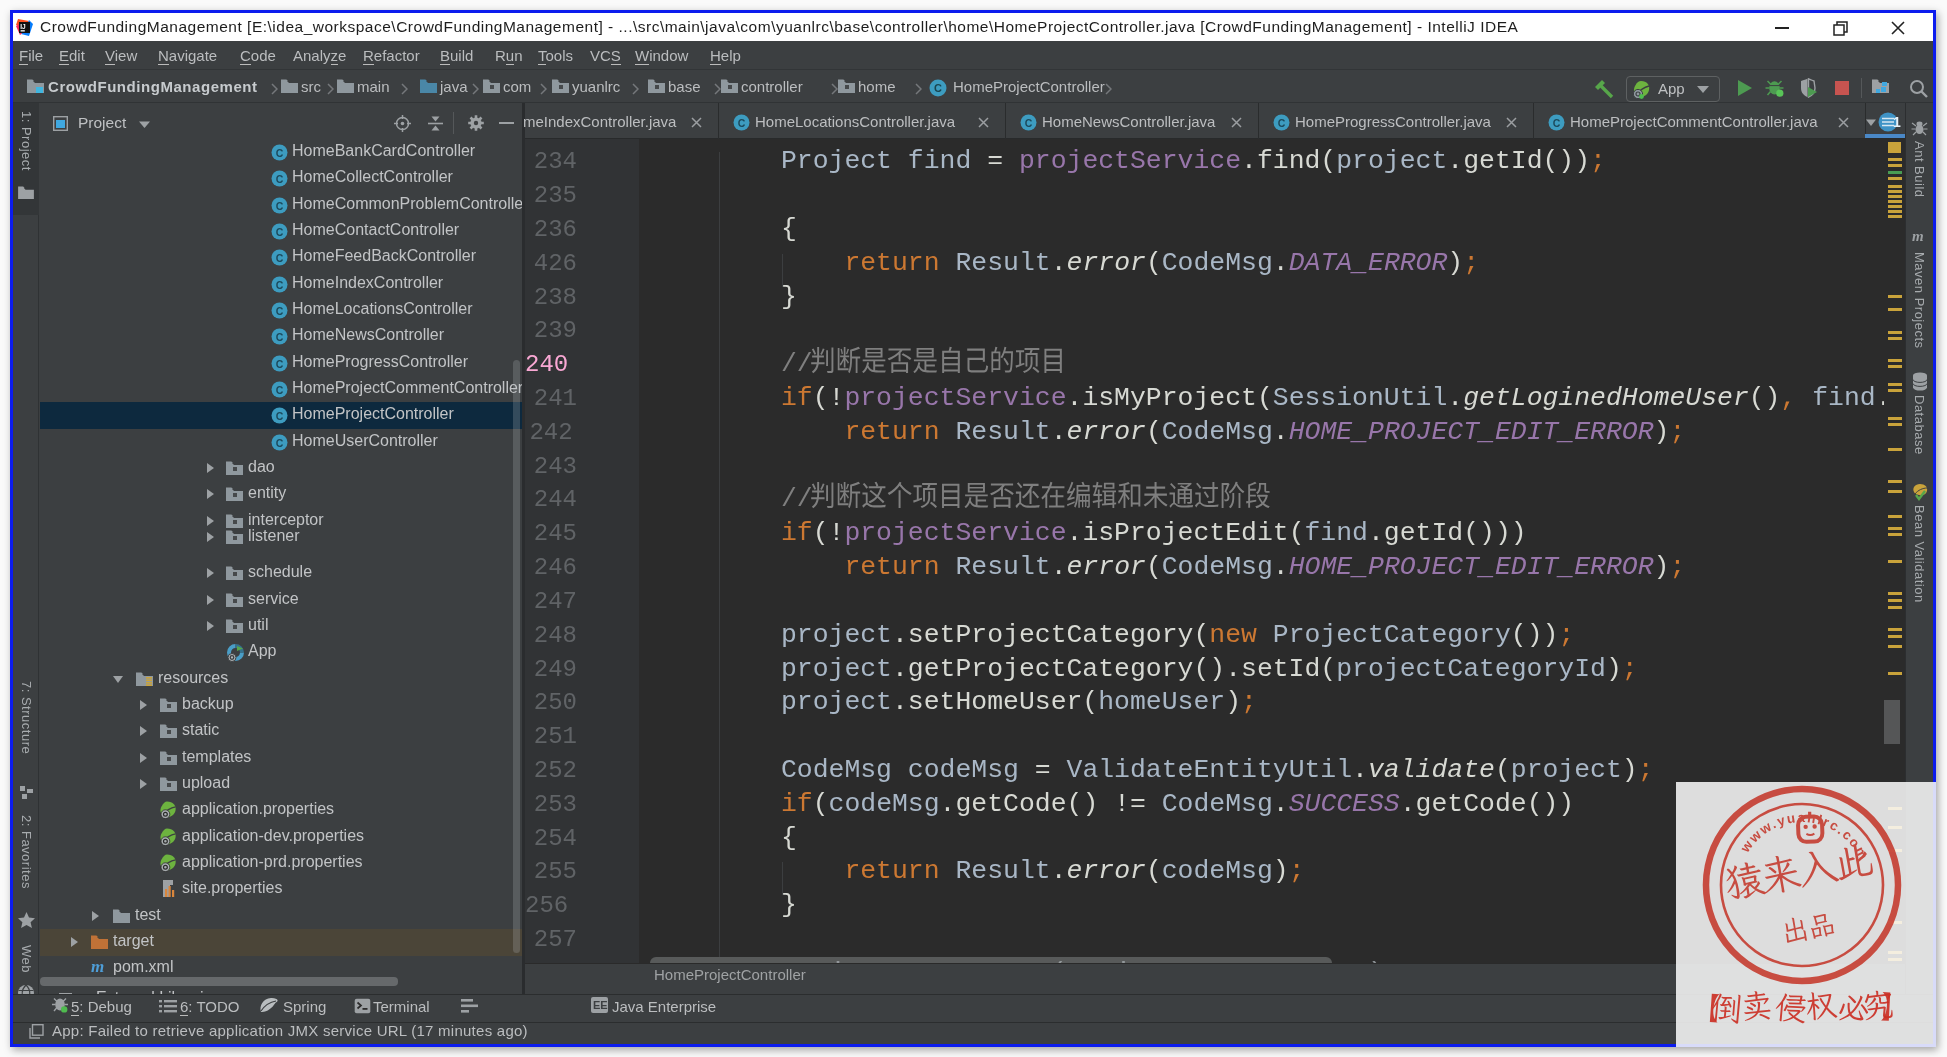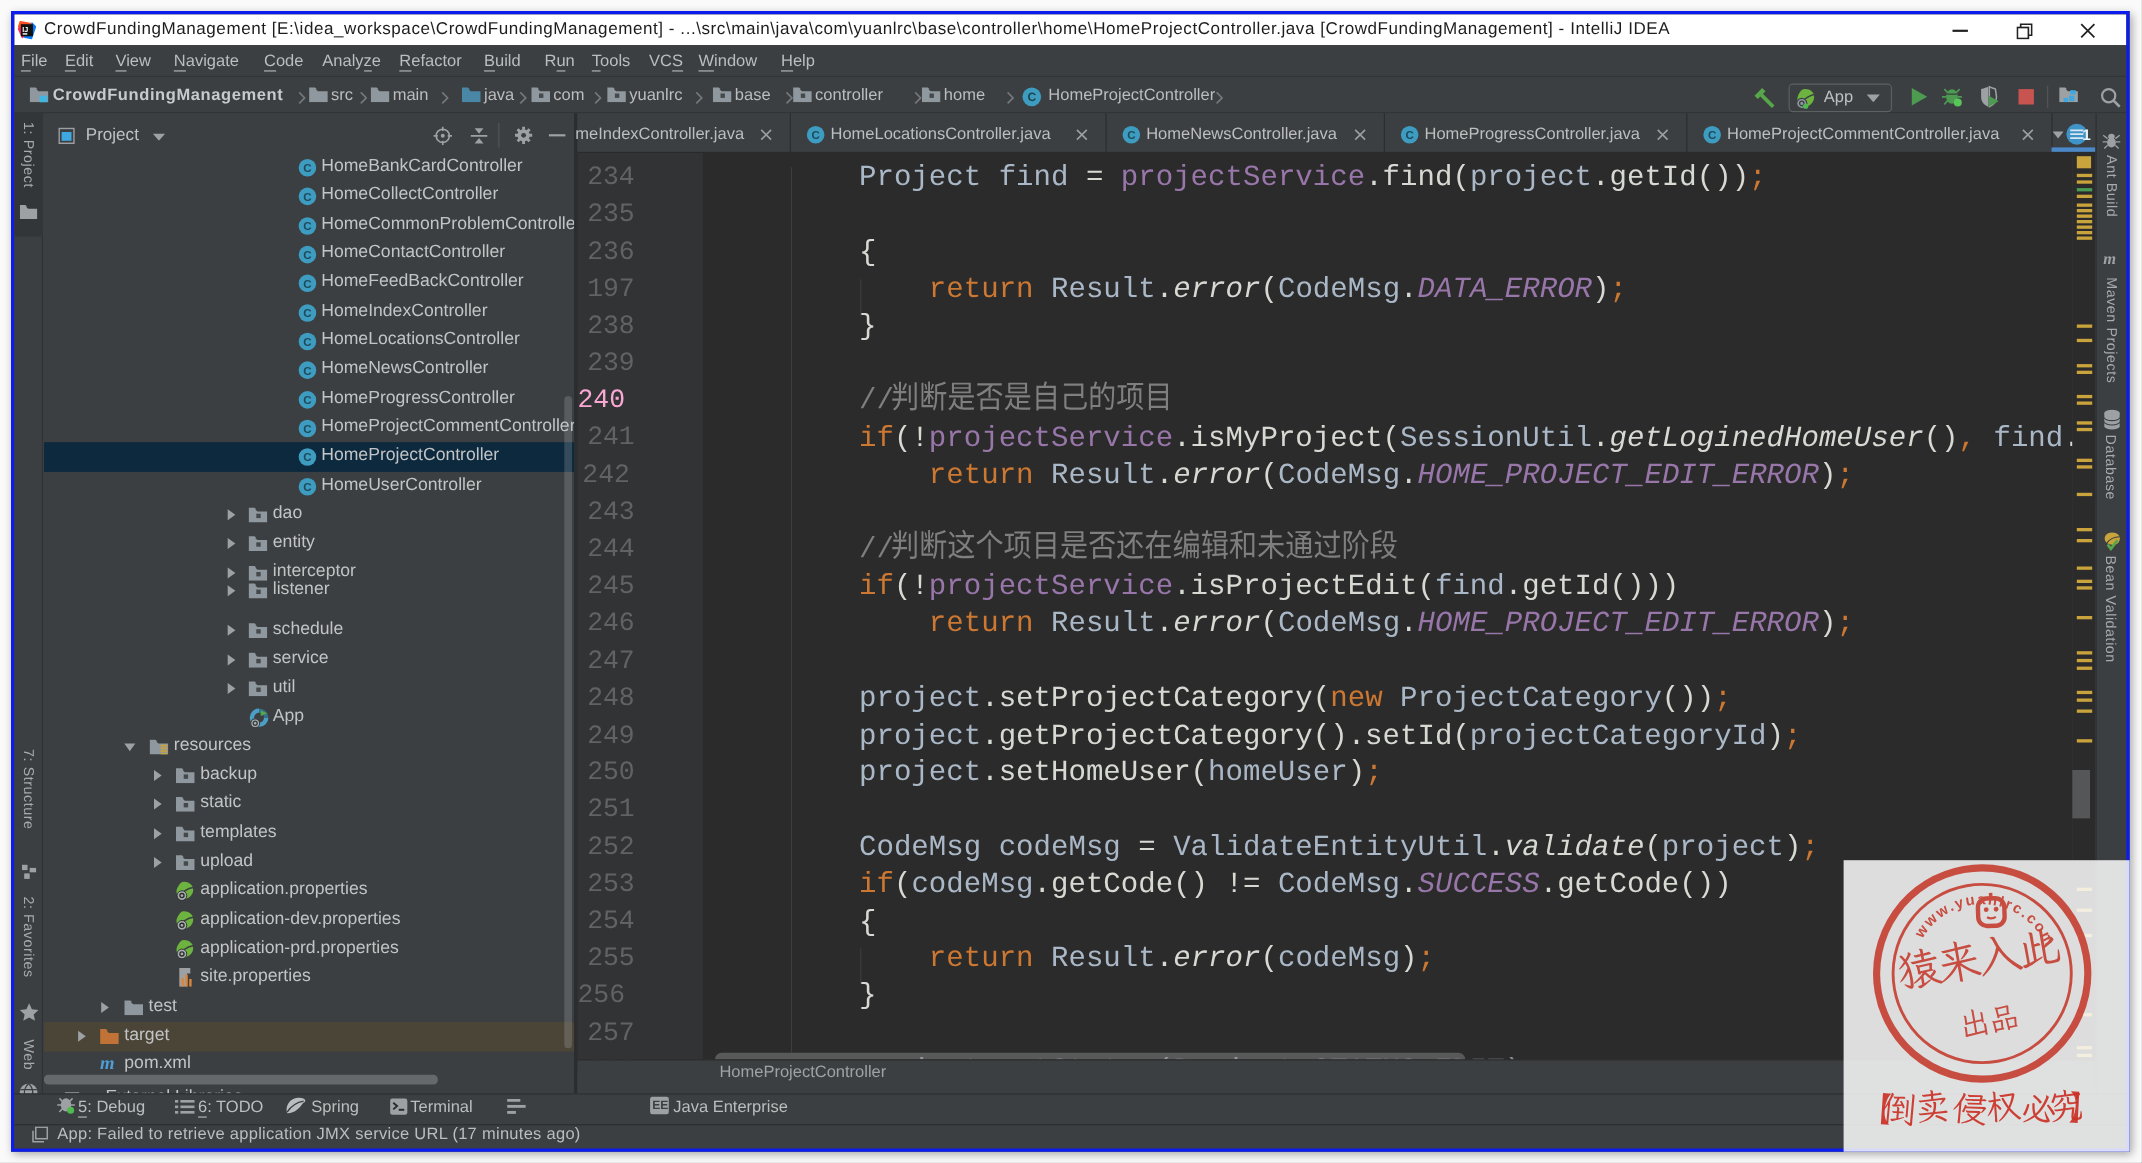--- a/index.html
+++ b/index.html
@@ -595,21 +595,21 @@
       <circle cx="10" cy="10" r="9.5" fill="#3f93c6"></circle>
       <path d="M4,6.5 L16,6.5 M4,10 L16,10 M4,13.5 L16,13.5" stroke="#d7e8f2" stroke-width="1.6"></path>
     </svg>
     <div class="a" style="left:1880px;top:101px;font-size:14px;font-weight:bold;color:#e8f2f8">1</div>
     <div class="a" style="left:1852px;top:121px;width:40px;height:4px;background:#4a88c7"></div>
     <div class="a" style="left:512px;top:126px;width:1359px;height:834px;background:#2b2b2b;overflow:hidden">
       <div class="a" style="left:0;top:0;width:114px;height:834px;background:#313335"></div>
       <div class="a mono" style="left:0;top:6.2px;width:52px;text-align:right;font-size:24px;line-height:33.82px;color:#606366">234</div>
       <div class="a mono" style="left:0;top:40.0px;width:52px;text-align:right;font-size:24px;line-height:33.82px;color:#606366">235</div>
       <div class="a mono" style="left:0;top:73.8px;width:52px;text-align:right;font-size:24px;line-height:33.82px;color:#606366">236</div>
-      <div class="a mono" style="left:0;top:107.7px;width:52px;text-align:right;font-size:24px;line-height:33.82px;color:#606366">197</div>
+      <div class="a mono" style="left:0;top:107.7px;width:52px;text-align:right;font-size:24px;line-height:33.82px;color:#606366">426</div>
       <div class="a mono" style="left:0;top:141.5px;width:52px;text-align:right;font-size:24px;line-height:33.82px;color:#606366">238</div>
       <div class="a mono" style="left:0;top:175.3px;width:52px;text-align:right;font-size:24px;line-height:33.82px;color:#606366">239</div>
       <div class="a mono" style="left:0;top:209.1px;width:52px;font-size:24px;line-height:33.82px;color:#f9a8d4">240</div>
       <div class="a mono" style="left:0;top:242.9px;width:52px;text-align:right;font-size:24px;line-height:33.82px;color:#606366">241</div>
       <div class="a mono" style="left:0;top:276.8px;width:52px;text-align:center;font-size:24px;line-height:33.82px;color:#606366">242</div>
       <div class="a mono" style="left:0;top:310.6px;width:52px;text-align:right;font-size:24px;line-height:33.82px;color:#606366">243</div>
       <div class="a mono" style="left:0;top:344.4px;width:52px;text-align:right;font-size:24px;line-height:33.82px;color:#606366">244</div>
       <div class="a mono" style="left:0;top:378.2px;width:52px;text-align:right;font-size:24px;line-height:33.82px;color:#606366">245</div>
       <div class="a mono" style="left:0;top:412.0px;width:52px;text-align:right;font-size:24px;line-height:33.82px;color:#606366">246</div>
       <div class="a mono" style="left:0;top:445.9px;width:52px;text-align:right;font-size:24px;line-height:33.82px;color:#606366">247</div>

